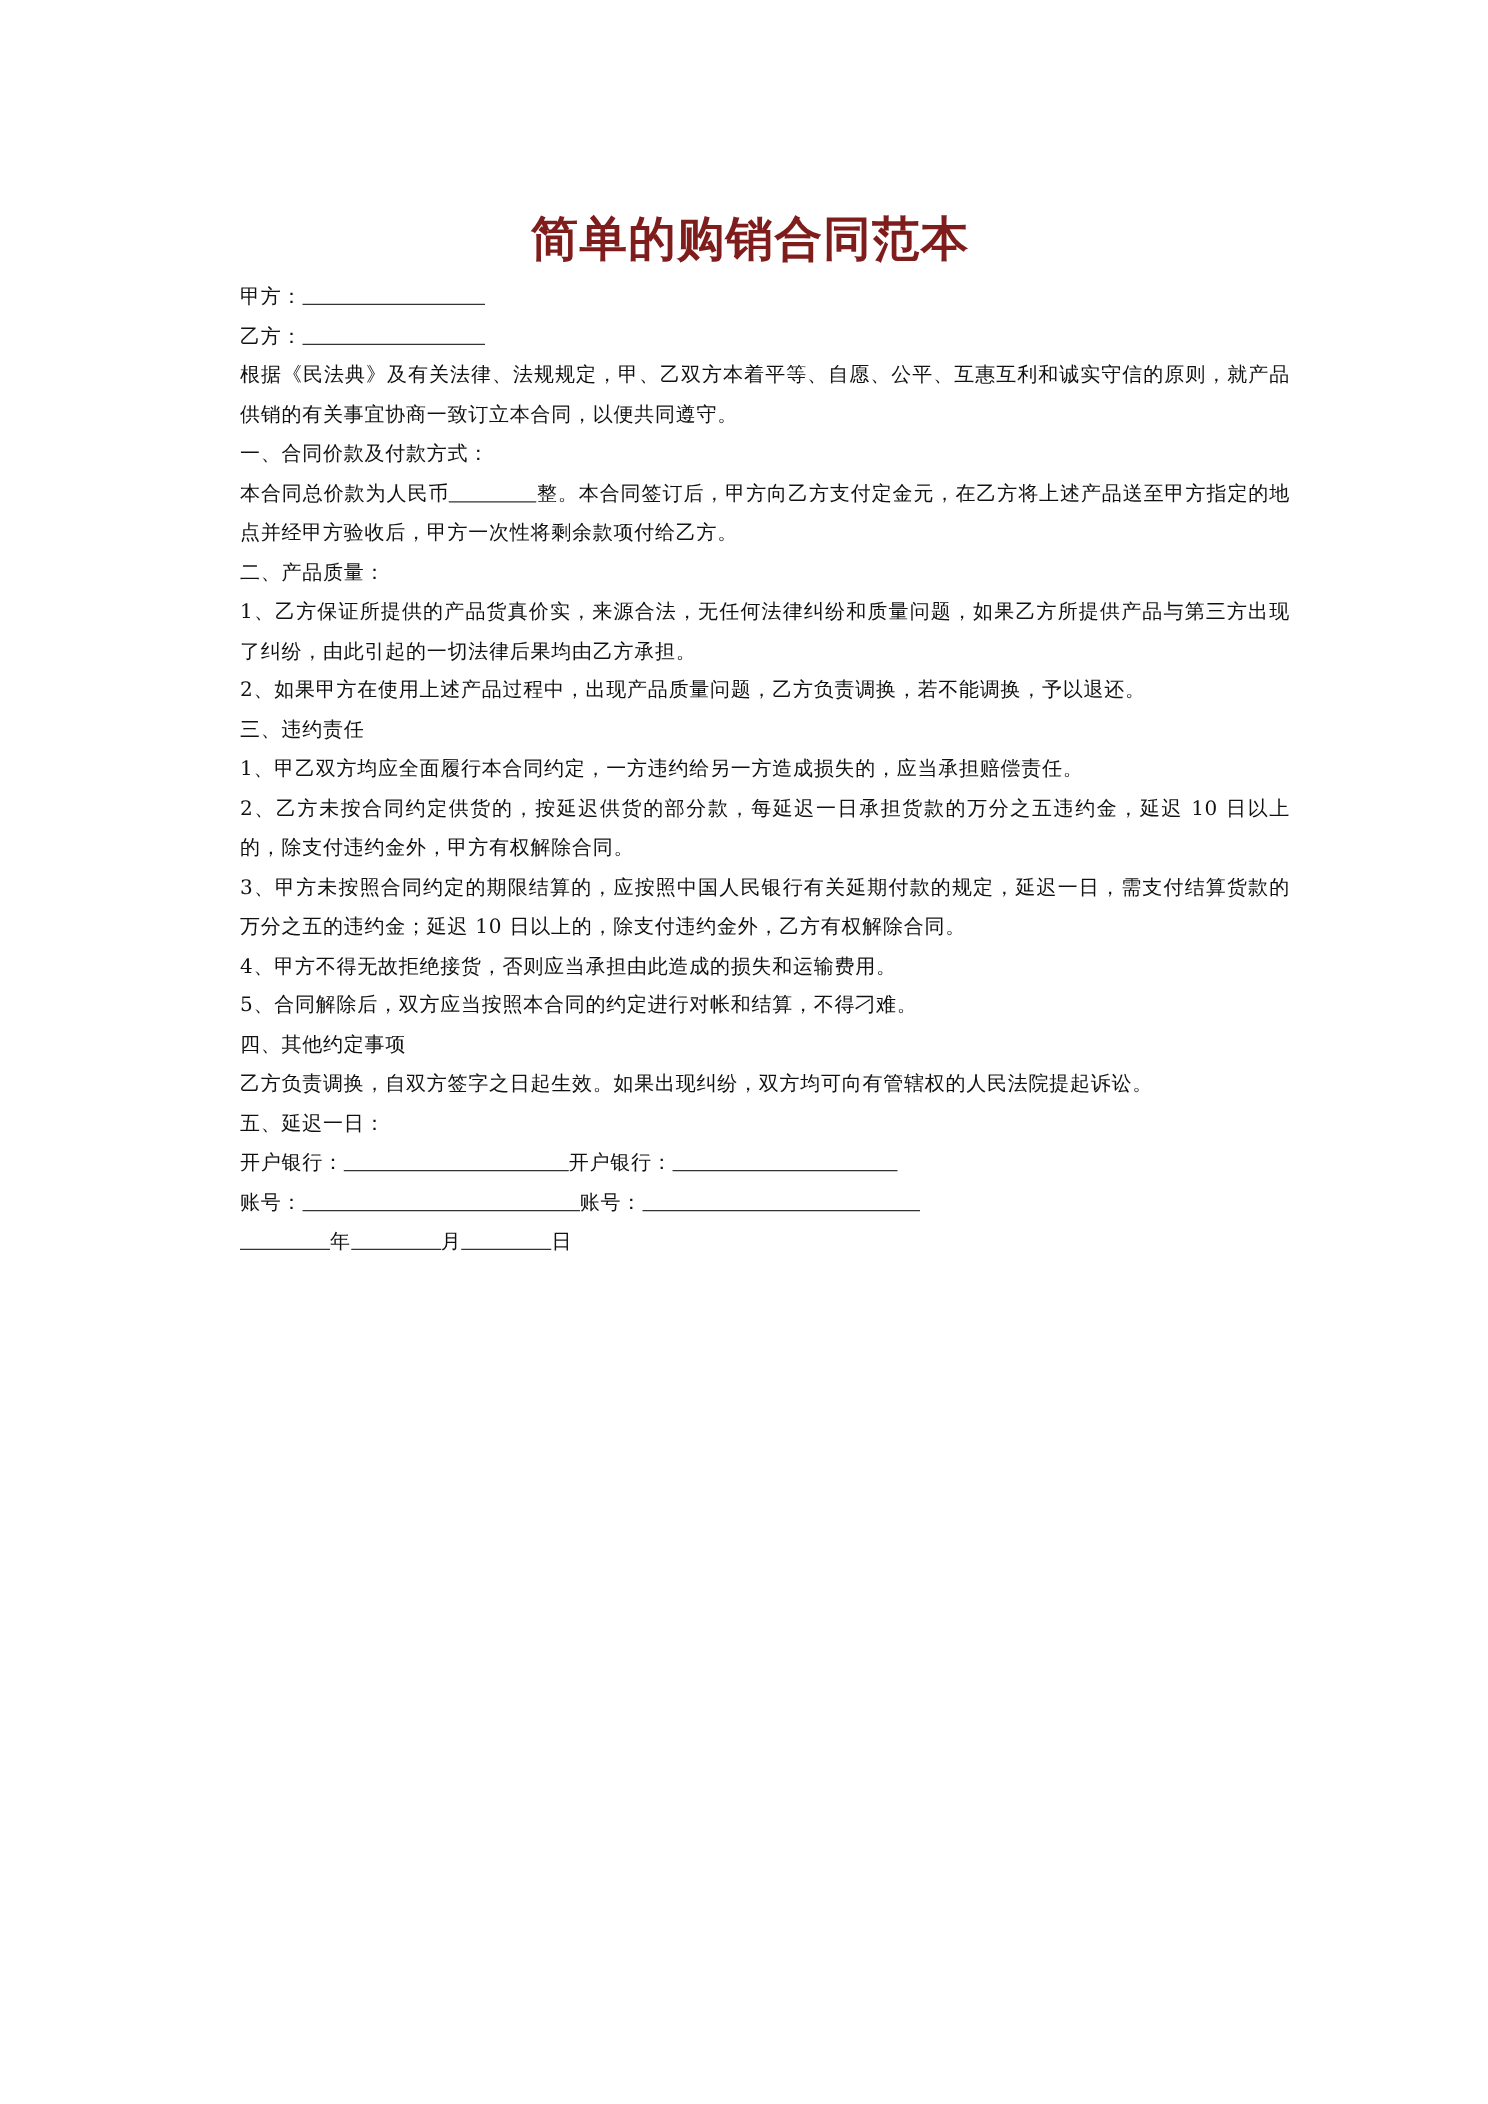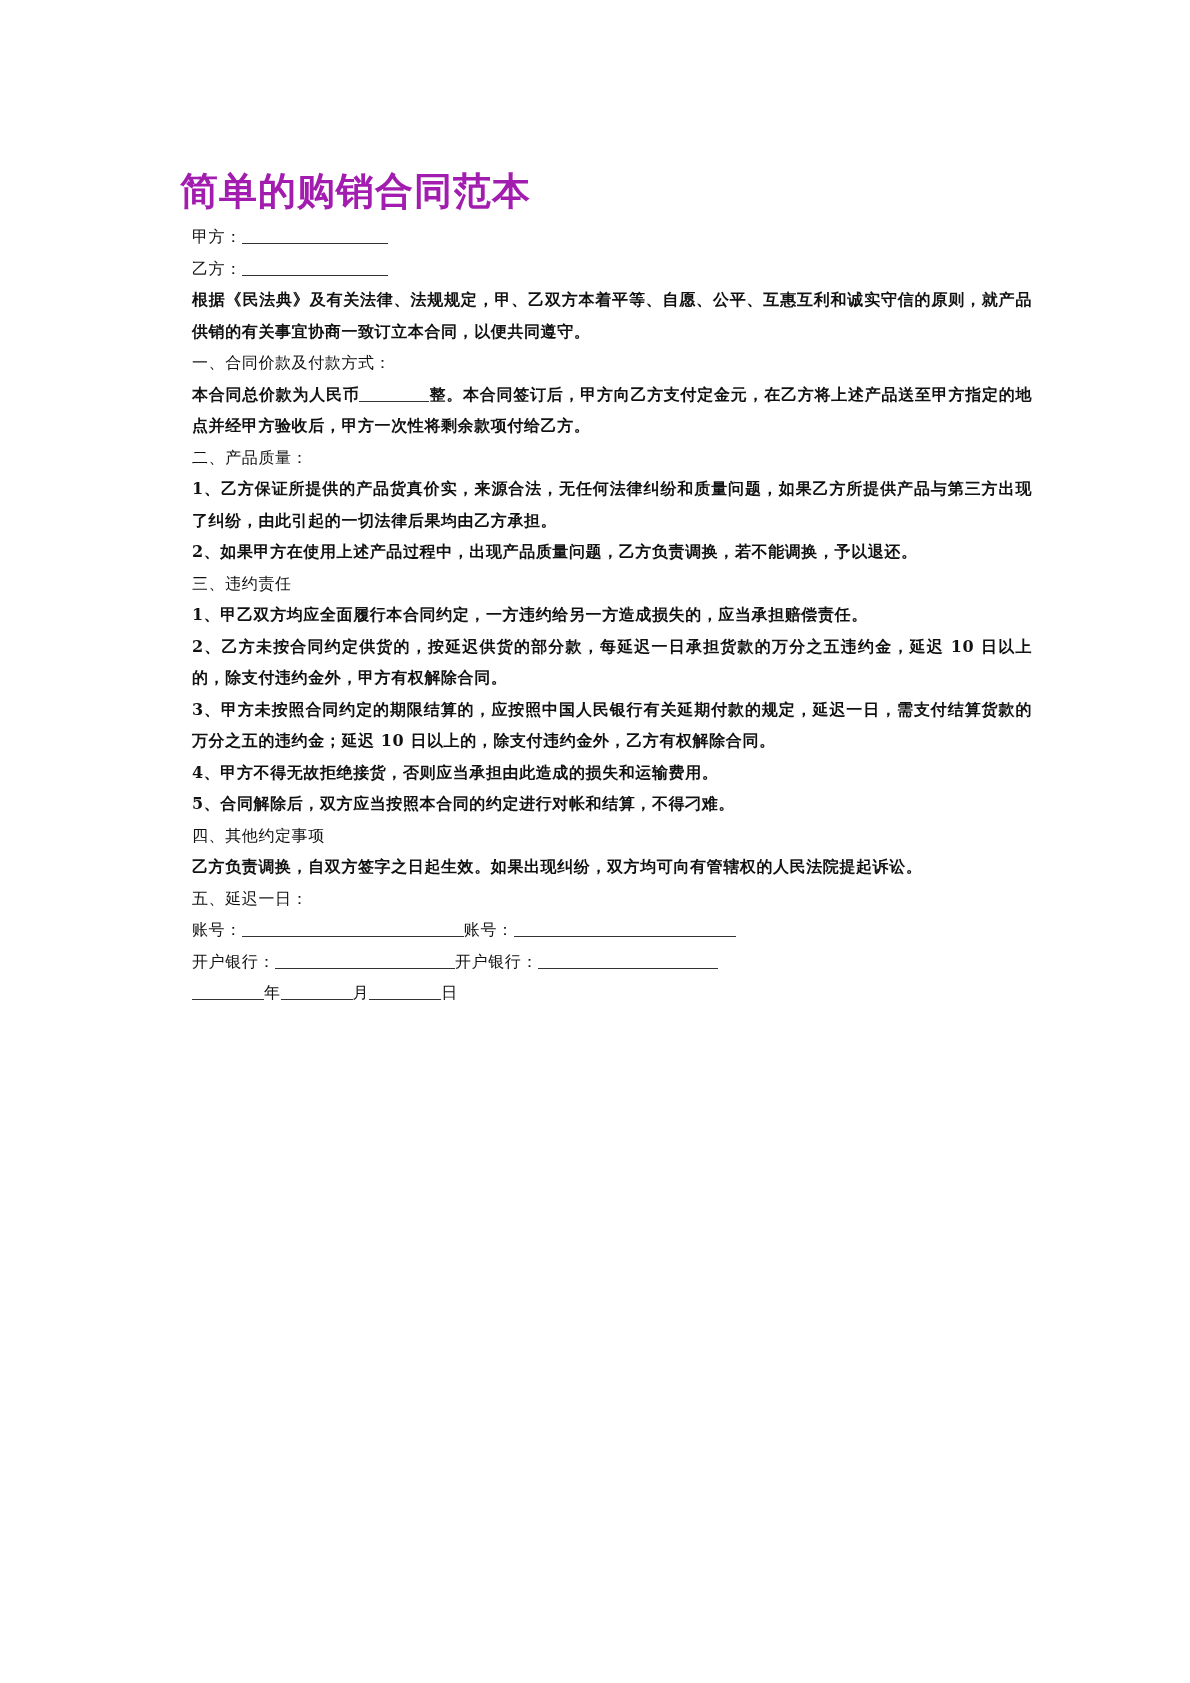--- a/index.html
+++ b/index.html
@@ -19,45 +19,45 @@
       position: absolute;
       left: 180px;
       top: 0;
       width: 840px;
     }
     .title {
       position: absolute;
       top: 166px;
       left: 0;
       width: 840px;
+      text-align: center;
       font-family: "DejaVu Sans", "Liberation Sans", sans-serif;
       font-weight: bold;
       font-size: 38px;
       line-height: 50px;
       letter-spacing: 1px;
-      color: #a21caf;
+      color: #7f1d1d;
     }
     .body {
       position: absolute;
       top: 221px;
       left: 12px;
       width: 840px;
       font-size: 16px;
       line-height: 31.5px;
       letter-spacing: 0.6px;
     }
     .line {
       white-space: nowrap;
       height: 31.5px;
     }
     .para {
       white-space: normal;
       text-align: justify;
       text-justify: inter-character;
-      font-weight: bold;
     }
     .blank {
       display: inline-block;
       border-bottom: 1px solid #333;
       height: 20px;
       vertical-align: -2px;
     }
     .w-party { width: 146px; }
     .w-price { width: 70px; }
     .w-sig1 { width: 222px; }
@@ -100,22 +100,22 @@
     <div class="para">3、甲方未按照合同约定的期限结算的，应按照中国人民银行有关延期付款的规定，延迟一日，需支付结算货款的万分之五的违约金；延迟 10 日以上的，除支付违约金外，乙方有权解除合同。</div>
     <div class="para">4、甲方不得无故拒绝接货，否则应当承担由此造成的损失和运输费用。</div>
     <div class="para">5、合同解除后，双方应当按照本合同的约定进行对帐和结算，不得刁难。</div>
 
     <div class="line">四、其他约定事项</div>
     <div class="para">乙方负责调换，自双方签字之日起生效。如果出现纠纷，双方均可向有管辖权的人民法院提起诉讼。</div>
 
     <div class="line">五、延迟一日：</div>
 
     <div class="line">
-      <span>账号：</span><span class="blank w-acct"></span><span>账号：</span><span class="blank w-acct2"></span>
+      <span>开户银行：</span><span class="blank w-bank"></span><span>开户银行：</span><span class="blank w-bank2"></span>
     </div>
     <div class="line">
-      <span>开户银行：</span><span class="blank w-bank"></span><span>开户银行：</span><span class="blank w-bank2"></span>
+      <span>账号：</span><span class="blank w-acct"></span><span>账号：</span><span class="blank w-acct2"></span>
     </div>
     <div class="line">
       <span class="blank w-date"></span><span>年</span><span class="blank w-date2"></span><span>月</span><span class="blank w-date2"></span><span>日</span>
     </div>
   </div>
 </div>
 
 </body></html>

